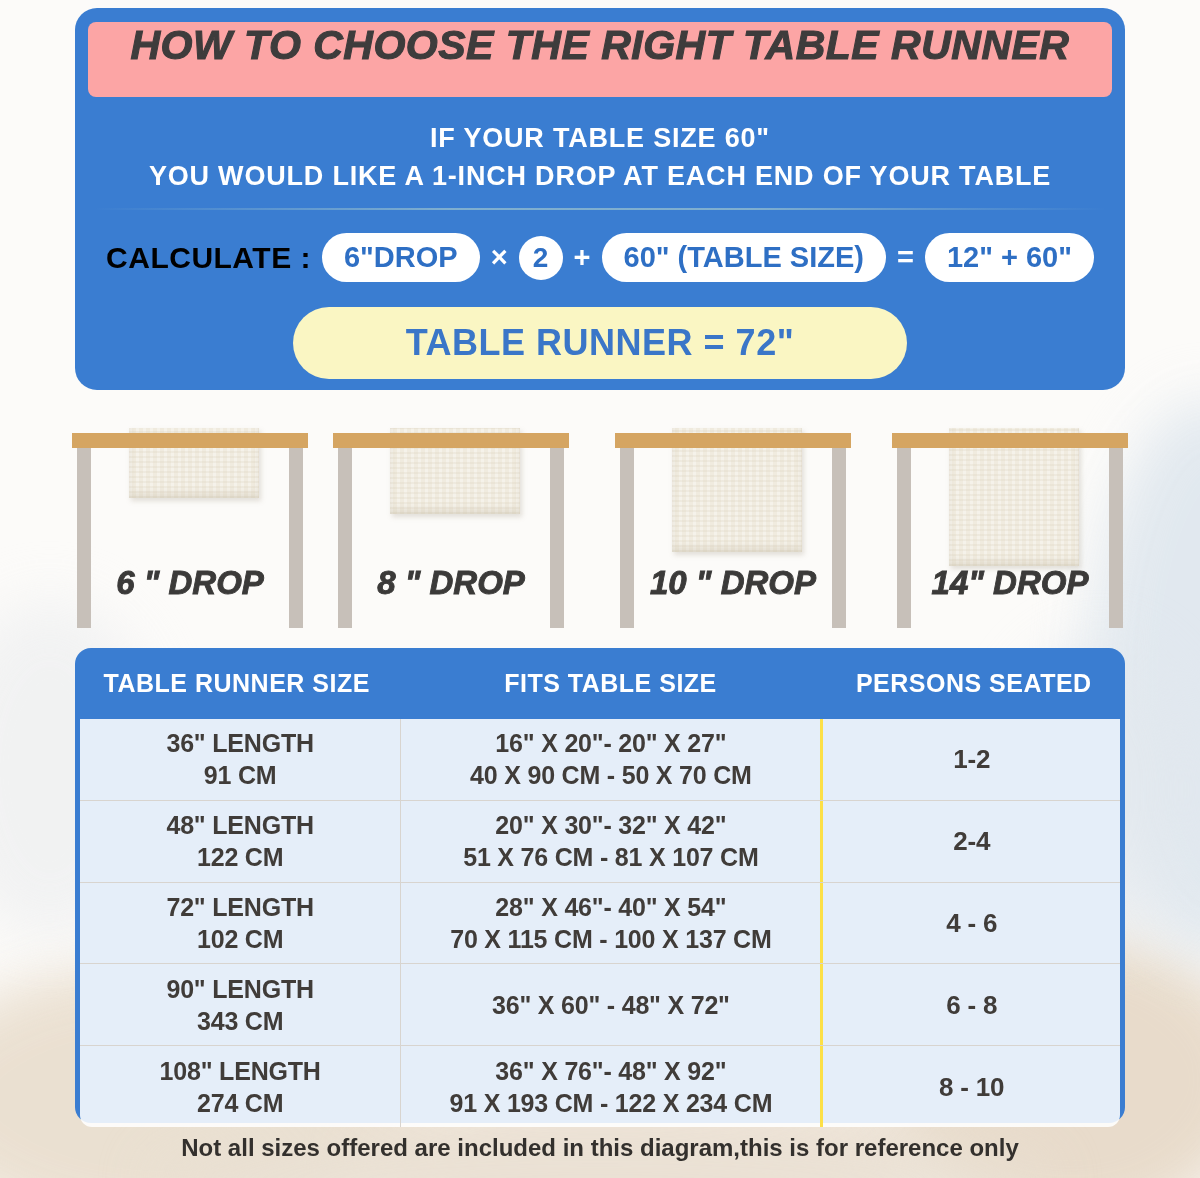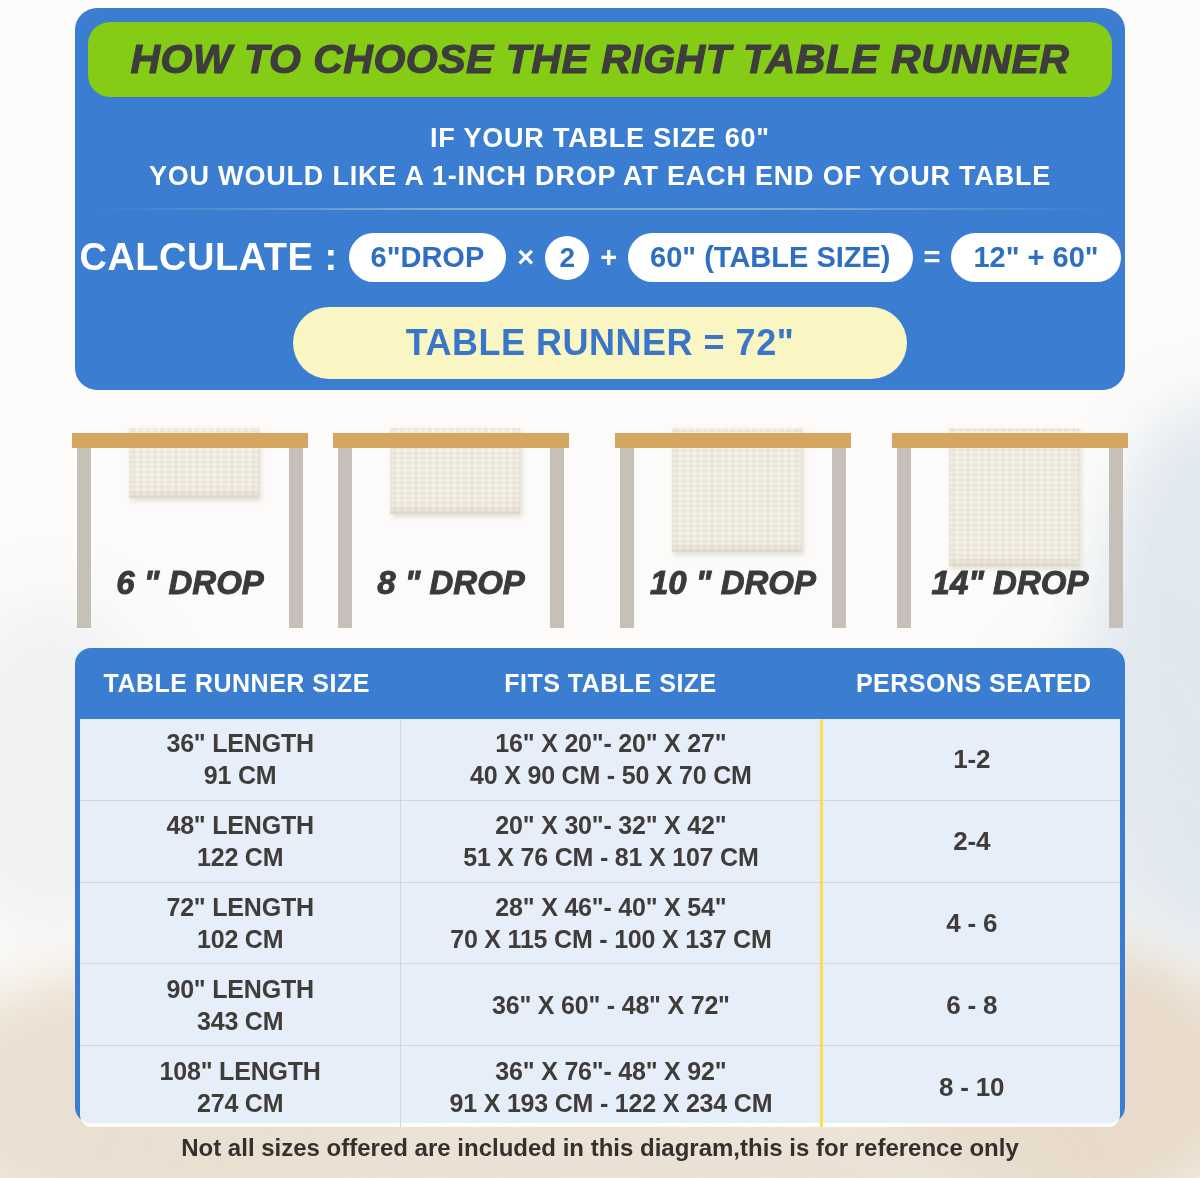--- a/index.html
+++ b/index.html
@@ -22,40 +22,40 @@
 
   
   .blue-panel {
     position: absolute; left: 75px; top: 8px;
     width: 1050px; height: 382px;
     background: #3a7dd1; border-radius: 22px;
     z-index: 2;
   }
   .title-box {
     margin: 14px 13px 0 13px; height: 75px;
-    background: #84cc16; border-radius: 22px;
-    display: flex; align-items: center; justify-content: center;
+    background: #fca5a5; border-radius: 8px;
+    display: flex; justify-content: center;
   }
   .title-box .title {
     font-size: 41px; font-weight: bold; font-style: italic;
     letter-spacing: .5px; color: #3e3c3c;
     -webkit-text-stroke: 1.1px #3e3c3c;
     white-space: nowrap;
   }
   .subtitle { margin-top: 22px; text-align: center; color: #ffffff; }
   .subtitle div { font-size: 27px; font-weight: bold; letter-spacing: .8px; line-height: 38px; }
   .panel-divider {
     margin: 13px 18px 0 18px; height: 2px;
     background: linear-gradient(90deg, rgba(255,255,255,0) 0%, rgba(210,235,205,.45) 35%, rgba(210,235,205,.45) 65%, rgba(255,255,255,0) 100%);
   }
   .formula-row {
     margin-top: 23px;
     display: flex; align-items: center; justify-content: center; gap: 11px;
   }
-  .formula-label { color: #ffffff; font-size: 38px; font-weight: bold; letter-spacing: .5px; }
+  .formula-label { color: #000000; font-size: 30px; font-weight: bold; letter-spacing: .5px; }
   .pill {
     background: #ffffff; color: #2e6fc4;
     font-size: 29px; font-weight: bold;
     border-radius: 27px; padding: 8px 22px;
     white-space: nowrap;
   }
   .op { color: #ffffff; font-size: 29px; font-weight: bold; }
   .circle {
     background: #ffffff; color: #2e6fc4;
     width: 44px; height: 44px; border-radius: 50%;

